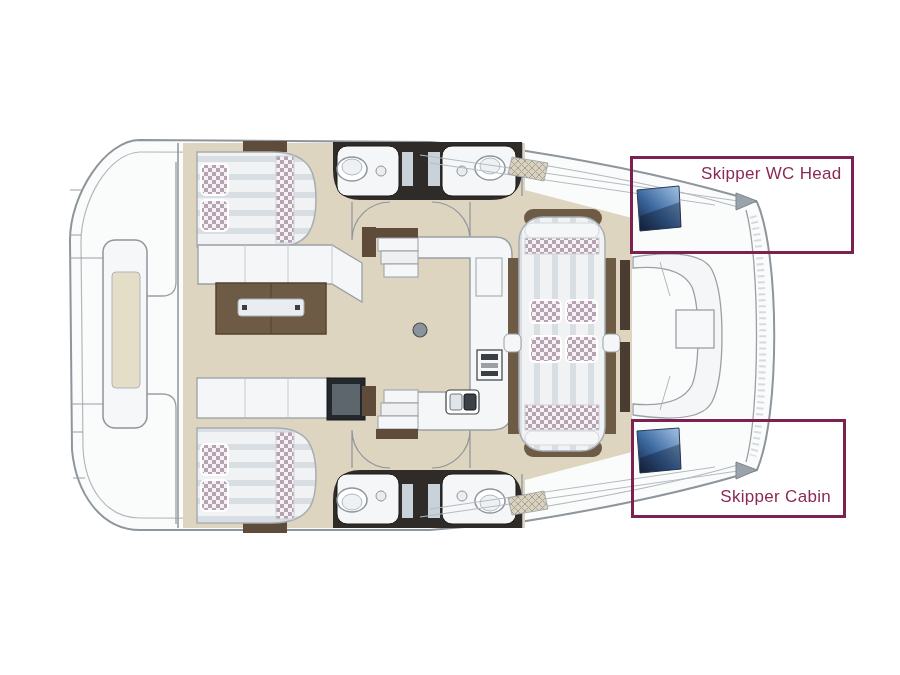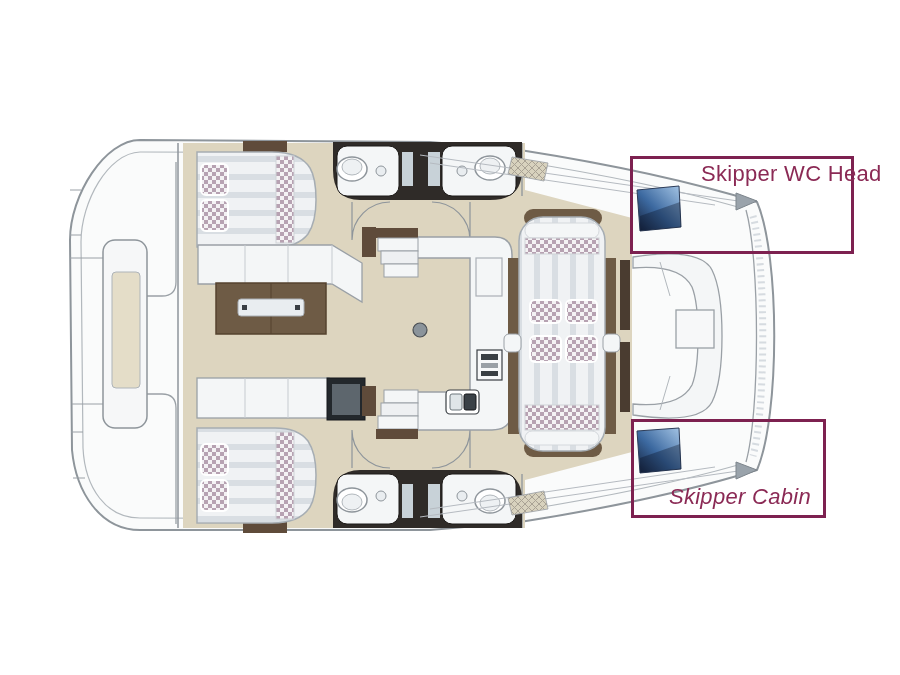--- a/index.html
+++ b/index.html
@@ -3,23 +3,23 @@
 <meta charset="utf-8">
 <style>
   html,body{margin:0;padding:0;background:#ffffff;}
   .stage{
     position:relative;width:900px;height:675px;background:#ffffff;overflow:hidden;
     font-family:"Liberation Sans", sans-serif;
   }
   .stage svg{position:absolute;left:0;top:0;}
   .anno{position:absolute;box-sizing:border-box;border:3px solid #7d2150;}
   .anno-wc{left:630px;top:156px;width:224px;height:98px;}
-  .anno-cabin{left:631px;top:419px;width:195px;height:99px;font-style:italic;}
+  .anno-cabin{left:631px;top:419px;width:215px;height:99px;}
   .anno-label{
-    position:absolute;color:#8b2a55;font-size:22px;line-height:20px;
+    position:absolute;color:#8b2a55;font-size:17px;line-height:20px;
     letter-spacing:.3px;white-space:nowrap;
   }
   .anno-wc .anno-label{left:68px;top:5px;}
   .anno-cabin .anno-label{right:12px;bottom:8px;}
 </style>
 </head>
 <body>
 
 <div class="stage">
 

